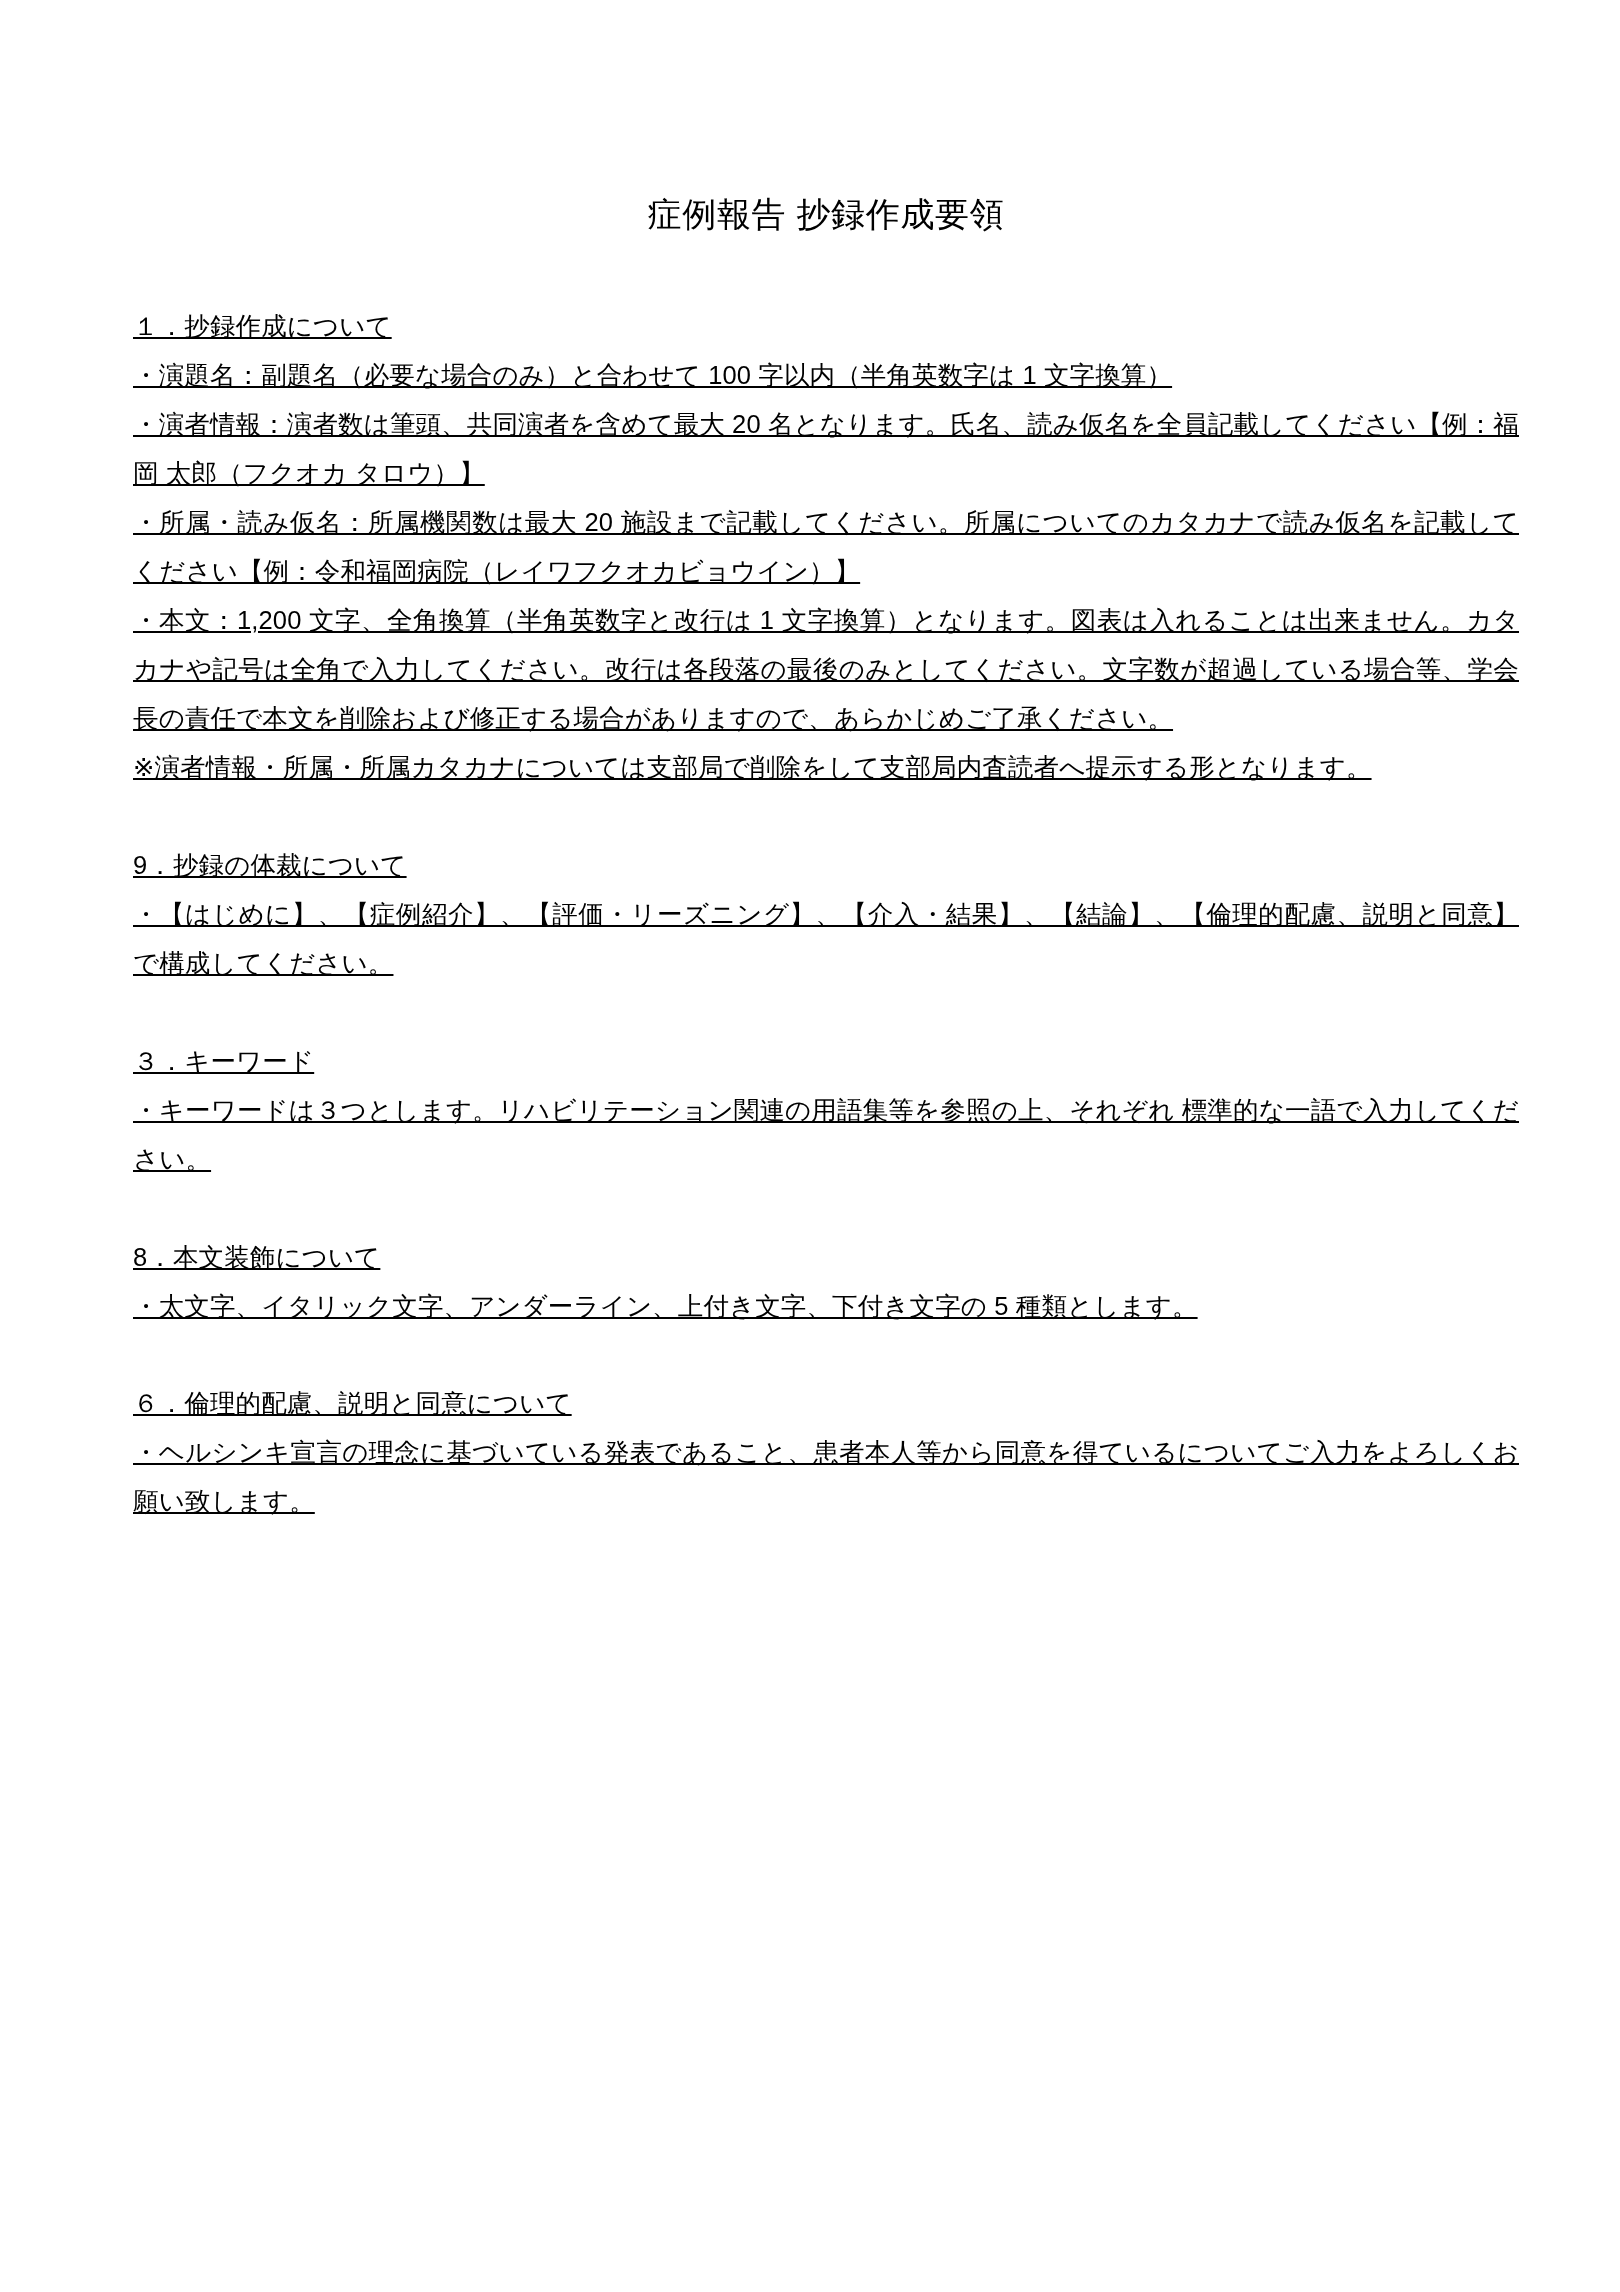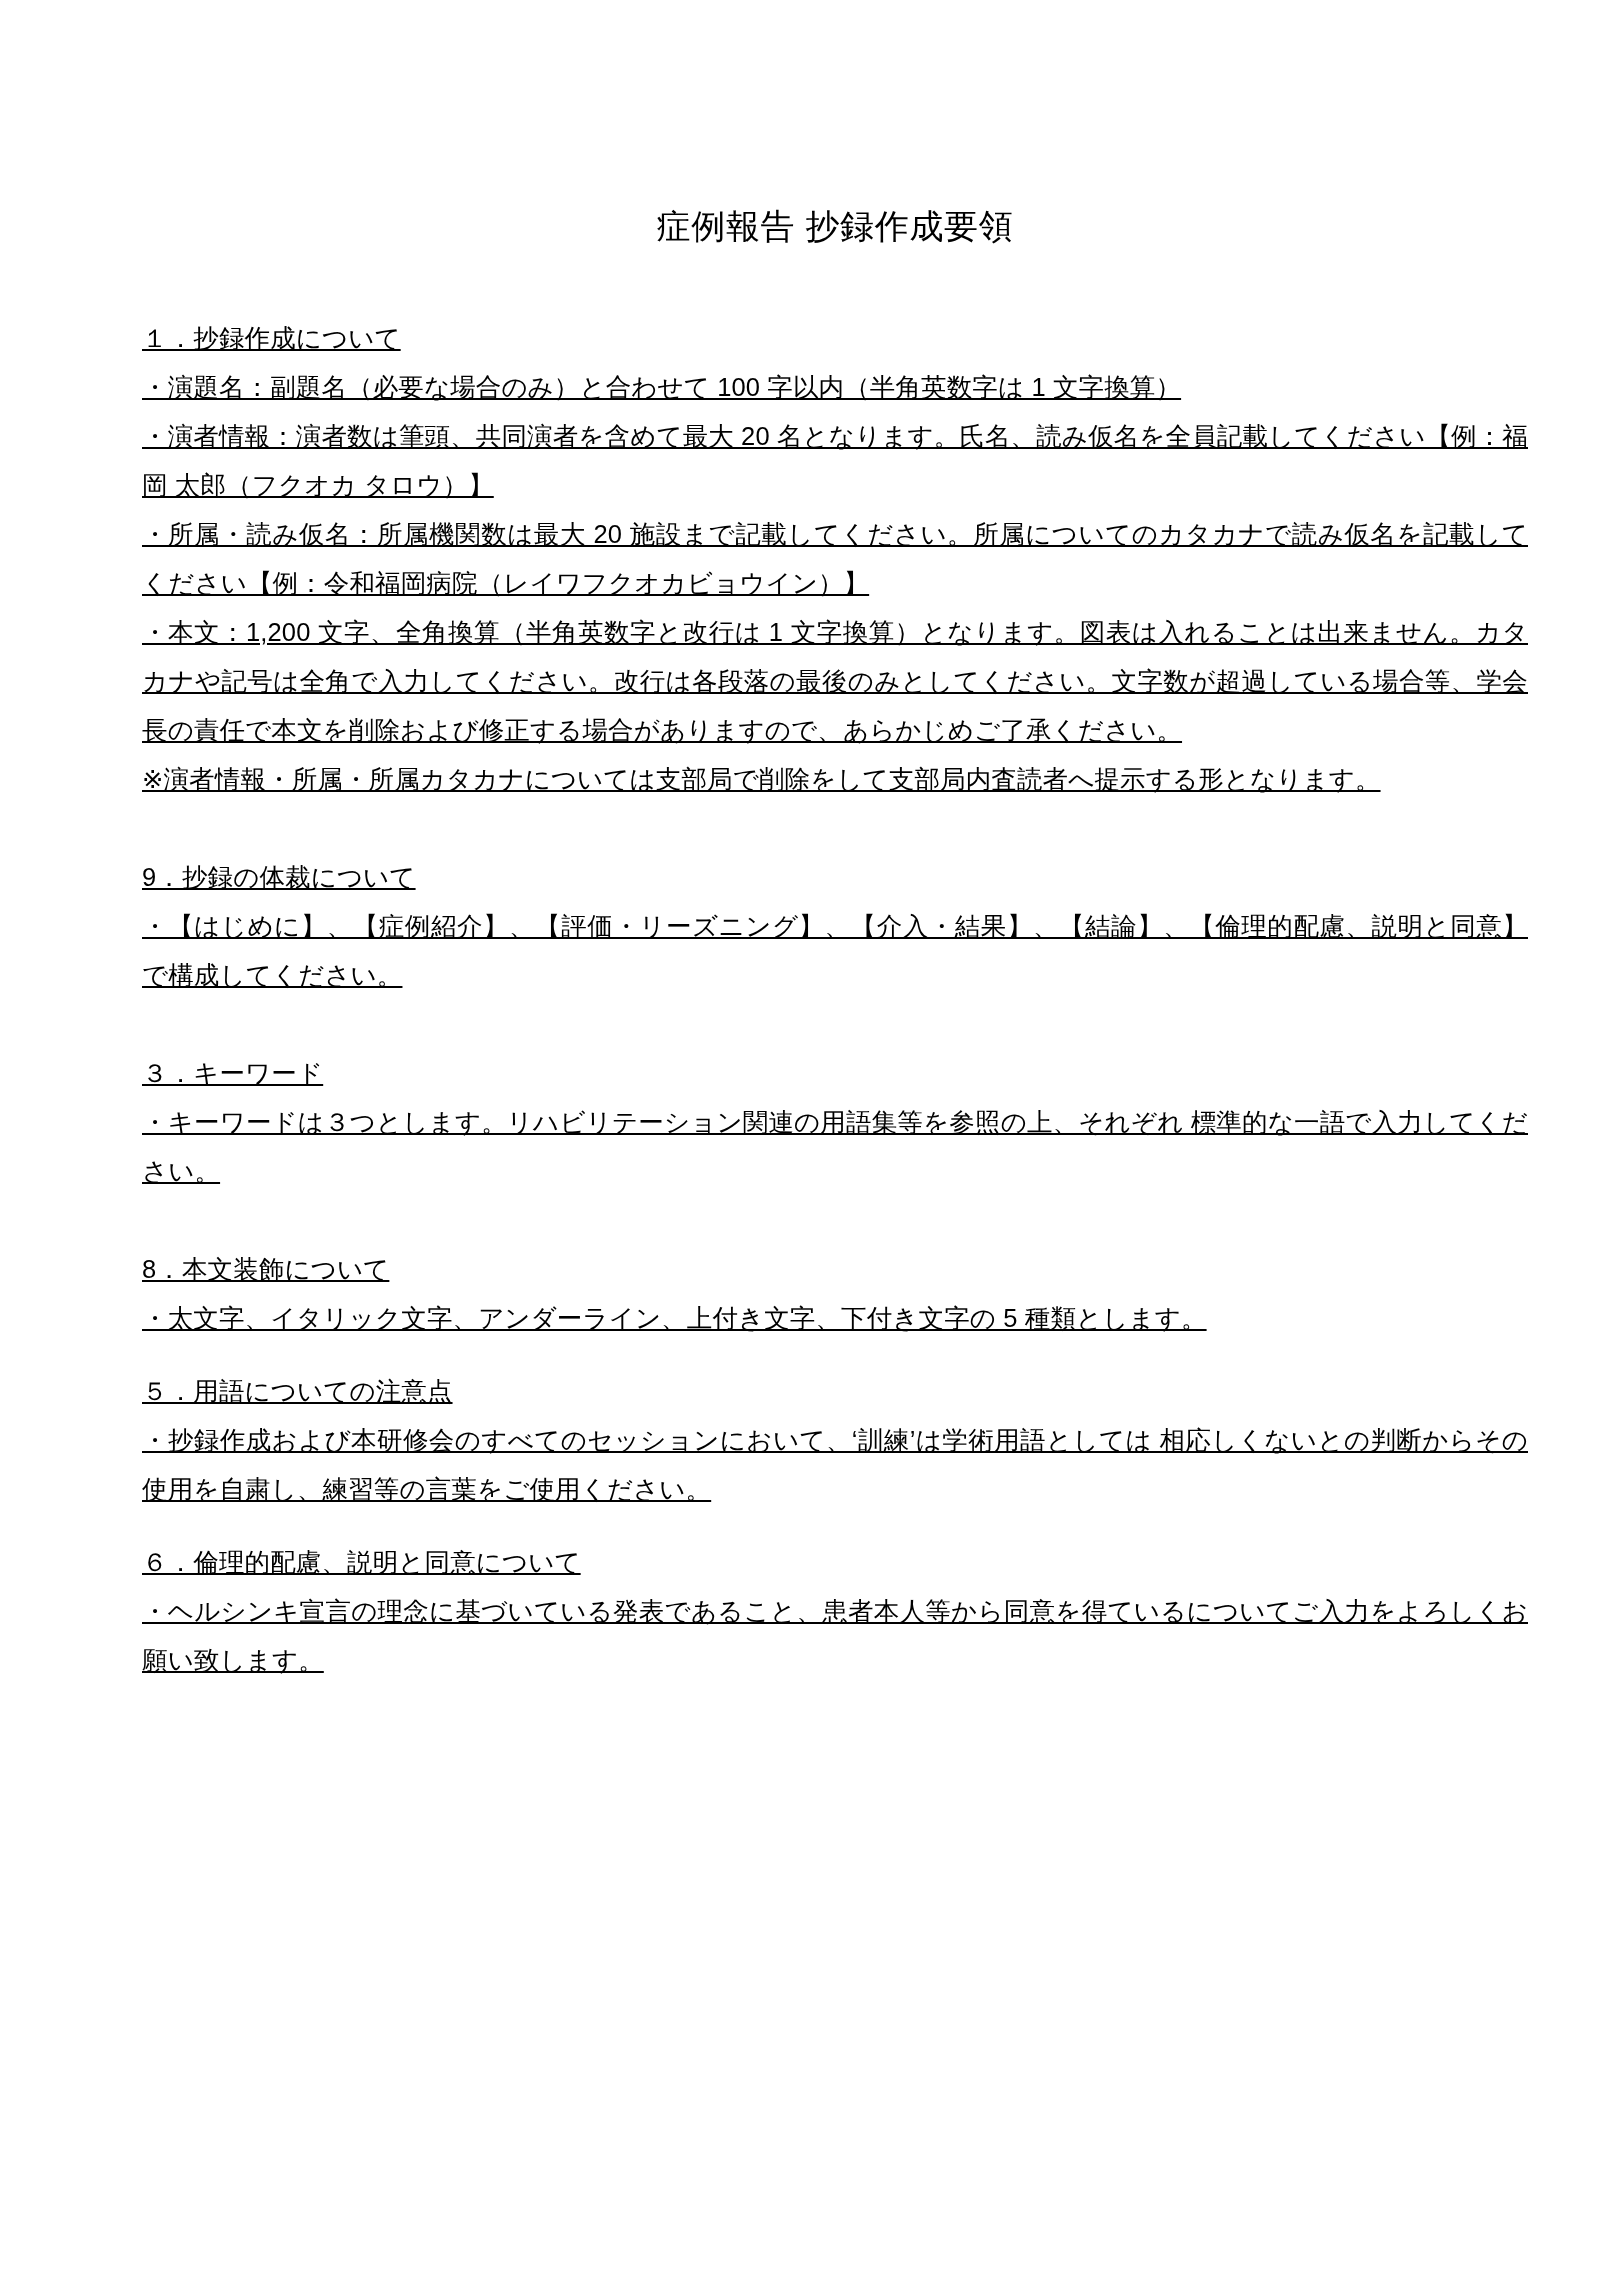--- a/index.html
+++ b/index.html
@@ -18,23 +18,22 @@
     box-sizing: border-box;
     background: #ffffff;
     position: relative;
     margin: 0 auto;
     padding: 0;
     overflow: hidden;
   }
   .content {
     position: absolute;
     left: 133px;
-    top: 16px;
+    top: 4px;
     width: 1386px;
-    margin-left: 9px;
   }
   .doc-title {
     text-align: center;
     font-size: 34px;
     font-weight: normal;
     letter-spacing: 0.02em;
     margin: 0;
     padding-top: 188px;
     padding-bottom: 0;
     line-height: 1.3;
@@ -102,24 +101,20 @@
 
       <div class="spacer"></div>
 
       <div class="section">
         <p class="para heading">8．本文装飾について</p>
         <p class="para">・太文字、イタリック文字、アンダーライン、上付き文字、下付き文字の 5 種類とします。</p>
       </div>
 
       <div class="spacer small"></div>
 
-      <div class="section">
-        <p class="para heading">５．用語についての注意点</p>
-        <p class="para">・抄録作成および本研修会のすべてのセッションにおいて、‘訓練’は学術用語としては 相応しくないとの判断からその使用を自粛し、練習等の言葉をご使用ください。</p>
-      </div>
 
       <div class="spacer small"></div>
 
       <div class="section">
         <p class="para heading">６．倫理的配慮、説明と同意について</p>
         <p class="para">・ヘルシンキ宣言の理念に基づいている発表であること、患者本人等から同意を得ているについてご入力をよろしくお願い致します。</p>
       </div>
 
     </div>
   </div>

